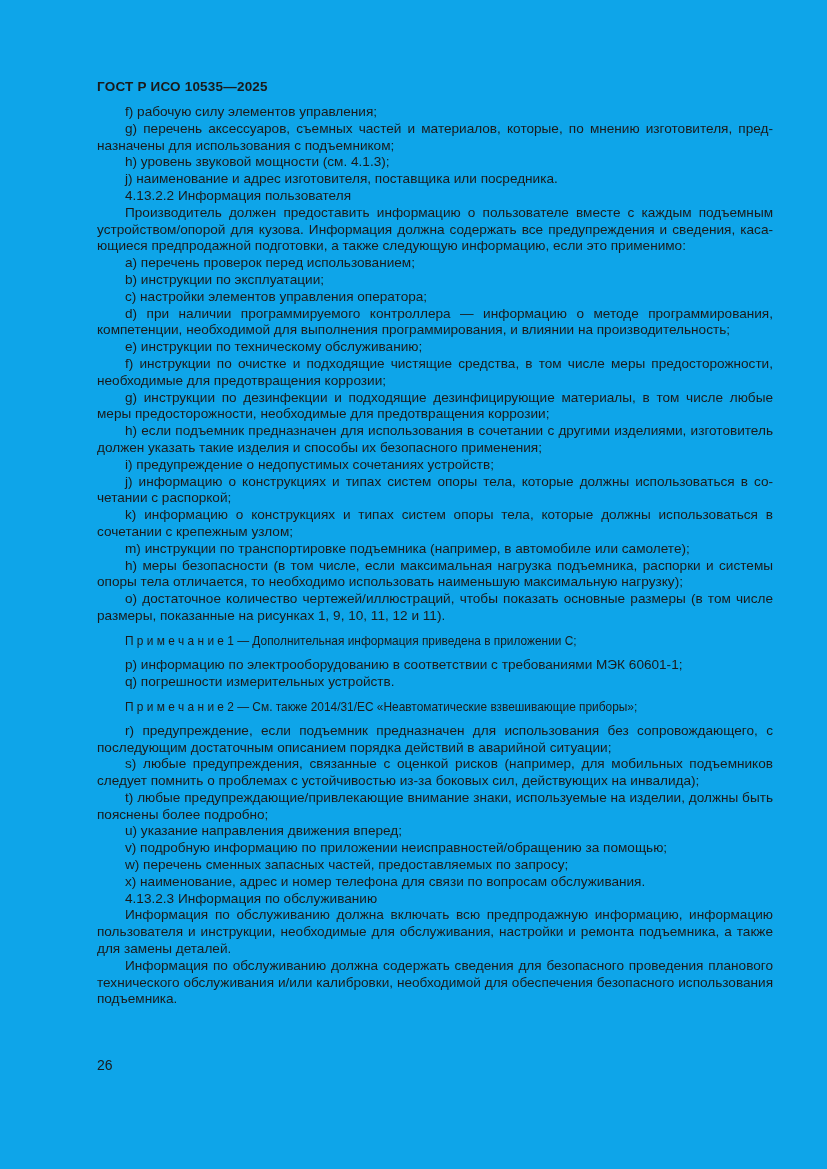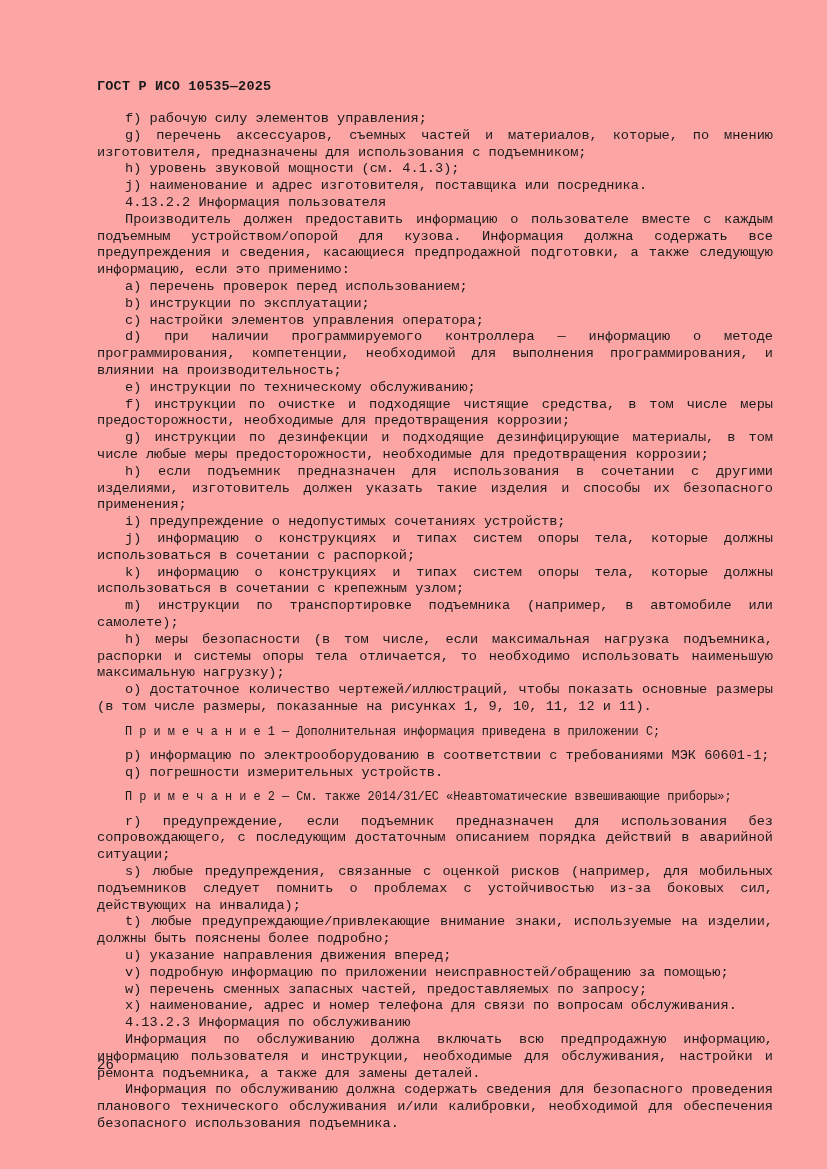--- a/index.html
+++ b/index.html
@@ -4,37 +4,37 @@
 <style>
   html, body {
     margin: 0;
     padding: 0;
     background: #e8e8e8;
   }
   .page {
     position: relative;
     width: 827px;
     height: 1169px;
-    background: #fca5a5;
-    font-family: Liberation Mono, monospace;
+    background: #0ea5e9;
+    font-family: Liberation Sans, sans-serif;
     color: #1a1a1a;
     overflow: hidden;
   }
   .doc-header {
     position: absolute;
     left: 97px;
     top: 79px;
     font-size: 13.5px;
     font-weight: bold;
     letter-spacing: 0.2px;
   }
   .doc-content {
     position: absolute;
     left: 97px;
-    top: 111px;
+    top: 104px;
     width: 676px;
   }
   .doc-content p {
     margin: 0;
     text-align: justify;
     text-indent: 28px;
     hyphens: manual;
   }
   .doc-content p.body {
     font-size: 13.6px;

